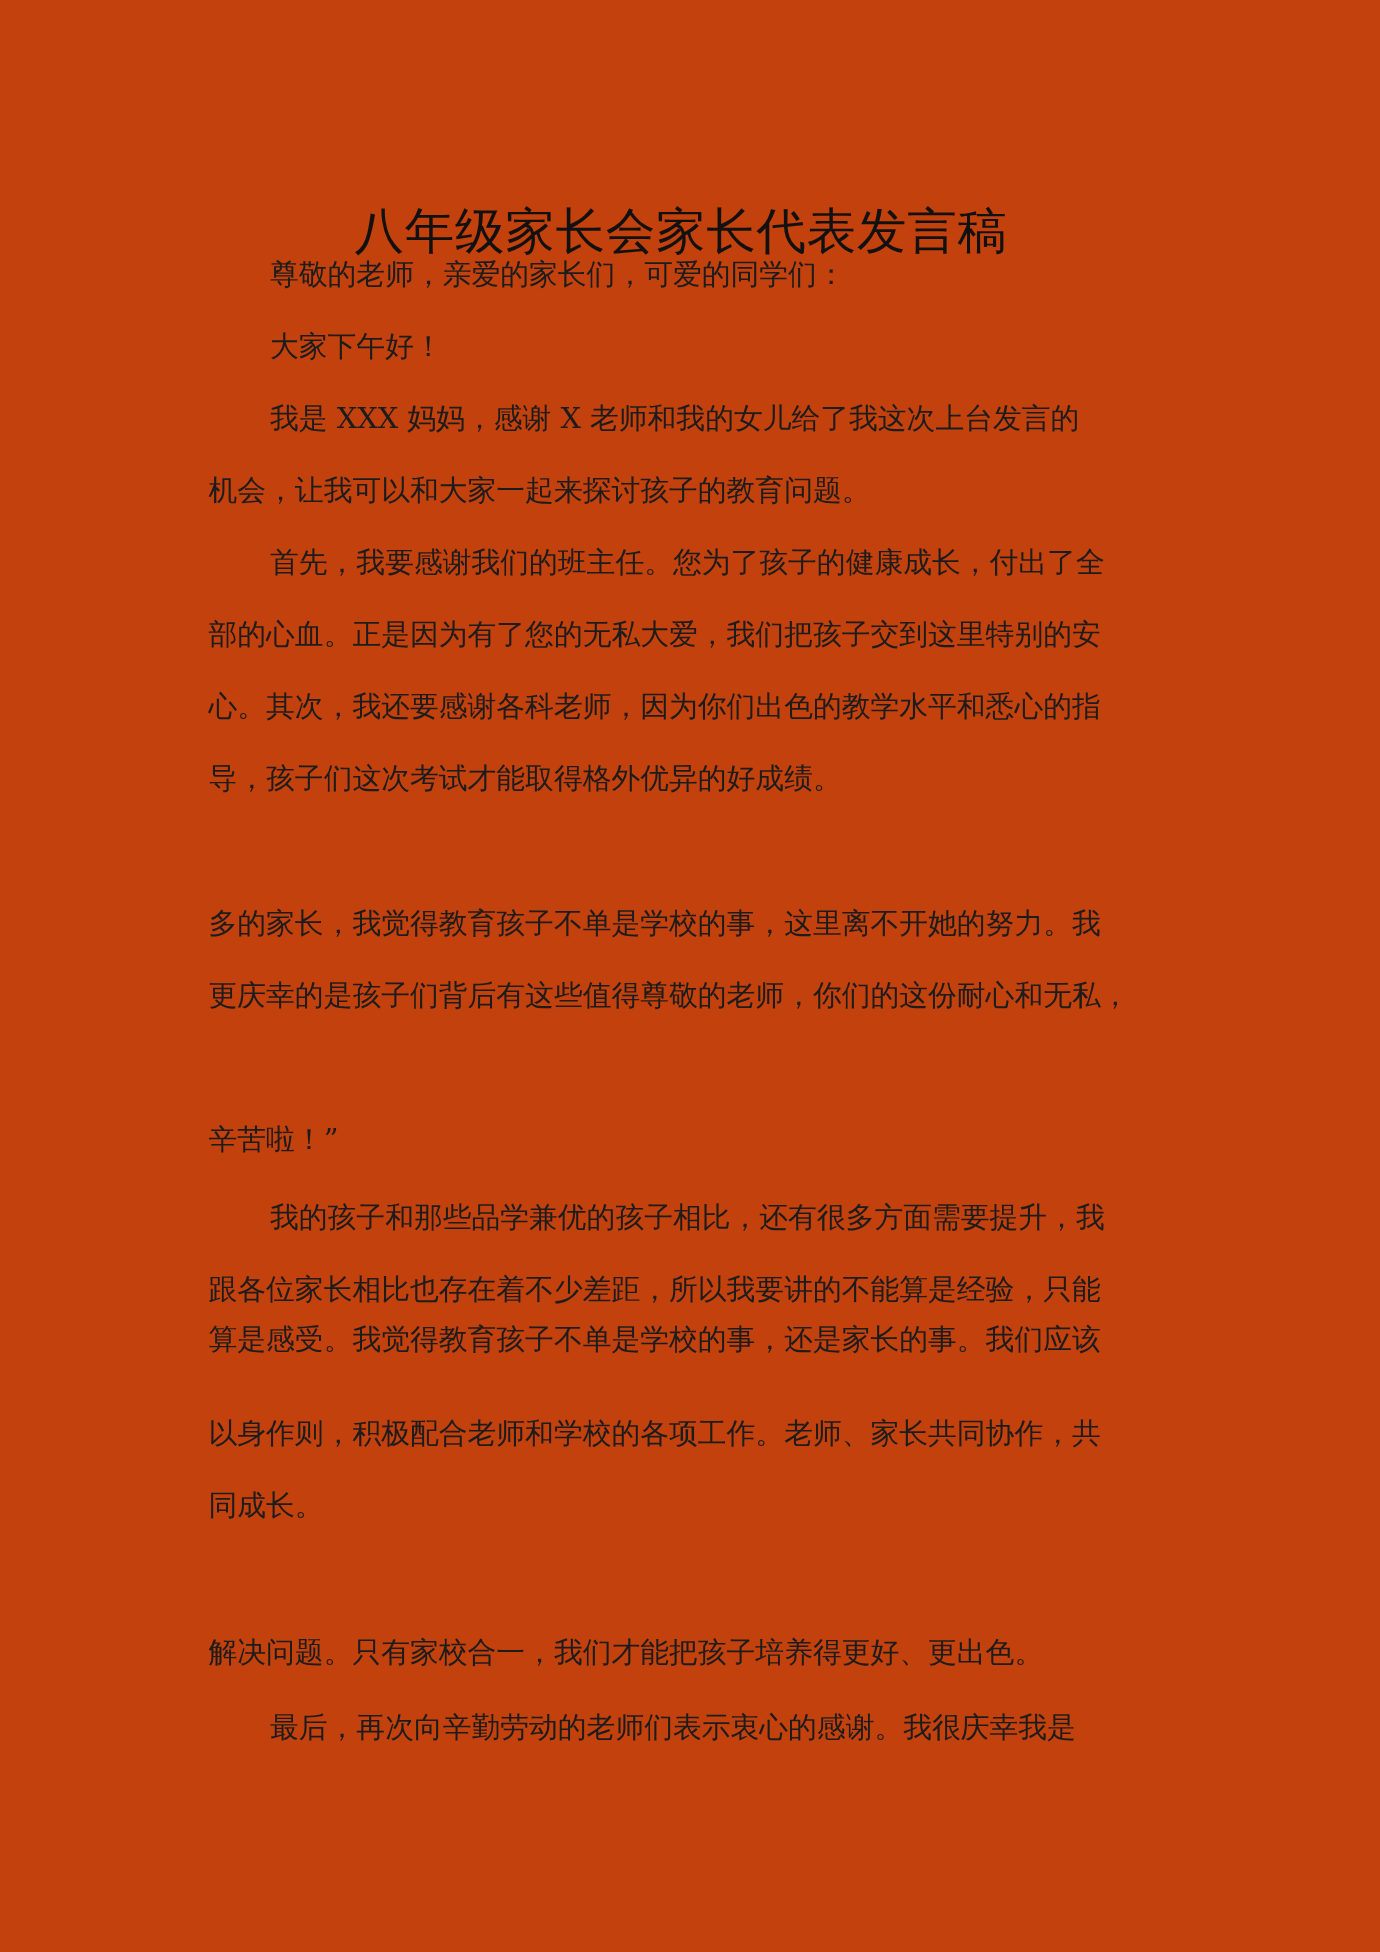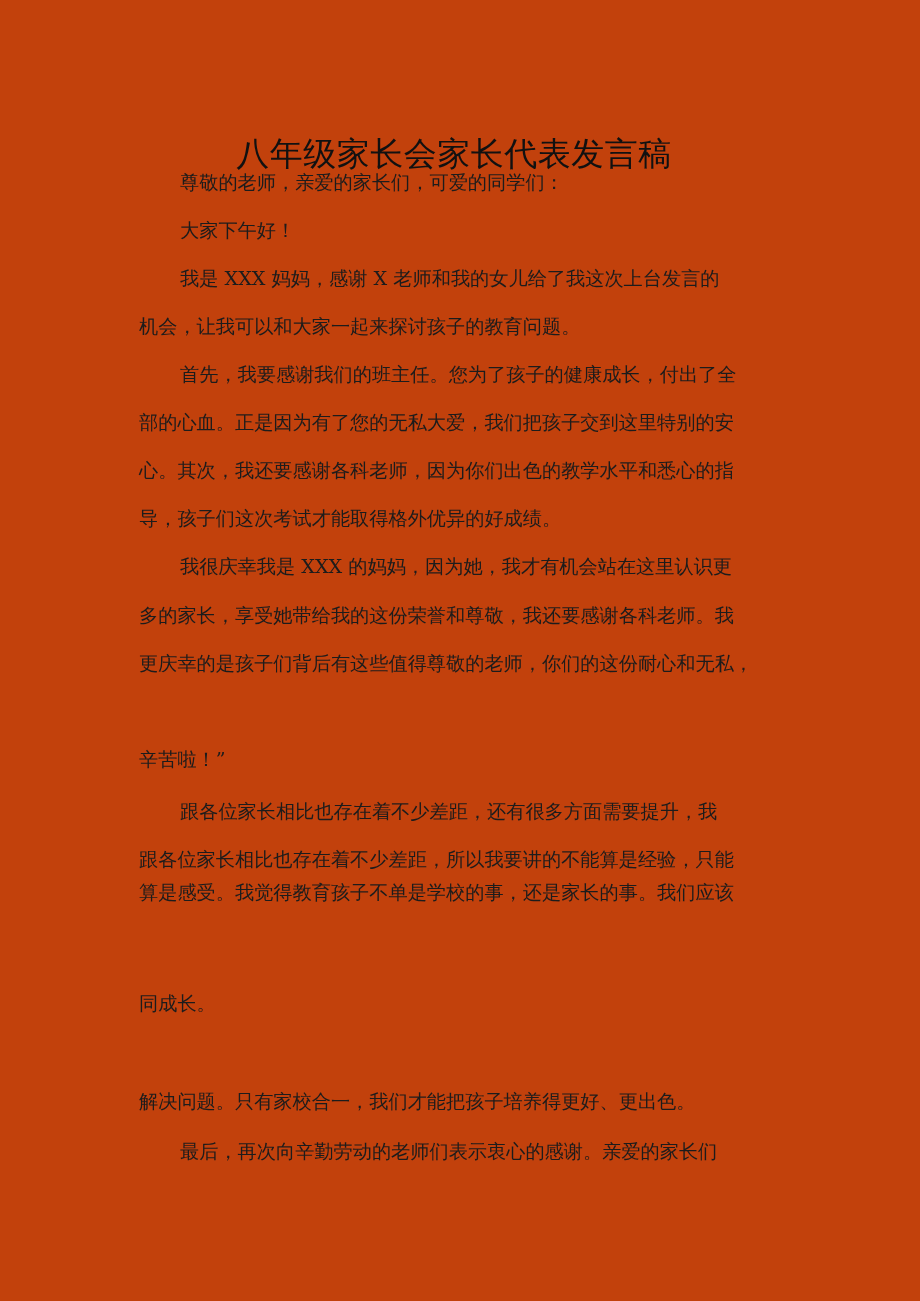--- a/index.html
+++ b/index.html
@@ -55,26 +55,26 @@
   <div class="line indent" style="top:218px">大家下午好！</div>
 
   <div class="line" style="top:314px">机会，让我可以和大家一起来探讨孩子的教育问题。</div>
   <div class="line indent" style="top:266px">我是 XXX 妈妈，感谢 X 老师和我的女儿给了我这次上台发言的</div>
 
   <div class="line indent" style="top:362px">首先，我要感谢我们的班主任。您为了孩子的健康成长，付出了全</div>
   <div class="line" style="top:410px">部的心血。正是因为有了您的无私大爱，我们把孩子交到这里特别的安</div>
   <div class="line" style="top:458px">心。其次，我还要感谢各科老师，因为你们出色的教学水平和悉心的指</div>
   <div class="line" style="top:506px">导，孩子们这次考试才能取得格外优异的好成绩。</div>
 
-  <div class="line indent" style="top:554px">我很庆幸我是 XXX 的妈妈，因为她，我才有机会站在这里认识更</div>
-  <div class="line" style="top:603px">多的家长，享受她带给我的这份荣誉和尊敬，我还要感谢各科老师。我</div>
+  <div class="line" style="top:603px">多的家长，我觉得教育孩子不单是学校的事，这里离不开她的努力。我</div>
   <div class="line" style="top:651px">更庆幸的是孩子们背后有这些值得尊敬的老师，你们的这份耐心和无私，</div>
   <div class="line" style="top:747px">辛苦啦！”</div>
 
-  <div class="line indent" style="top:799px">跟各位家长相比也存在着不少差距，还有很多方面需要提升，我</div>
+  <div class="line indent" style="top:799px">我的孩子和那些品学兼优的孩子相比，还有很多方面需要提升，我</div>
   <div class="line" style="top:847px">跟各位家长相比也存在着不少差距，所以我要讲的不能算是经验，只能</div>
   <div class="line" style="top:880px">算是感受。我觉得教育孩子不单是学校的事，还是家长的事。我们应该</div>
+  <div class="line" style="top:943px">以身作则，积极配合老师和学校的各项工作。老师、家长共同协作，共</div>
   <div class="line" style="top:991px">同成长。</div>
 
   <div class="line" style="top:1089px">解决问题。只有家校合一，我们才能把孩子培养得更好、更出色。</div>
 
-  <div class="line indent" style="top:1139px">最后，再次向辛勤劳动的老师们表示衷心的感谢。亲爱的家长们</div>
+  <div class="line indent" style="top:1139px">最后，再次向辛勤劳动的老师们表示衷心的感谢。我很庆幸我是</div>
 </div>
 
 </body></html>

